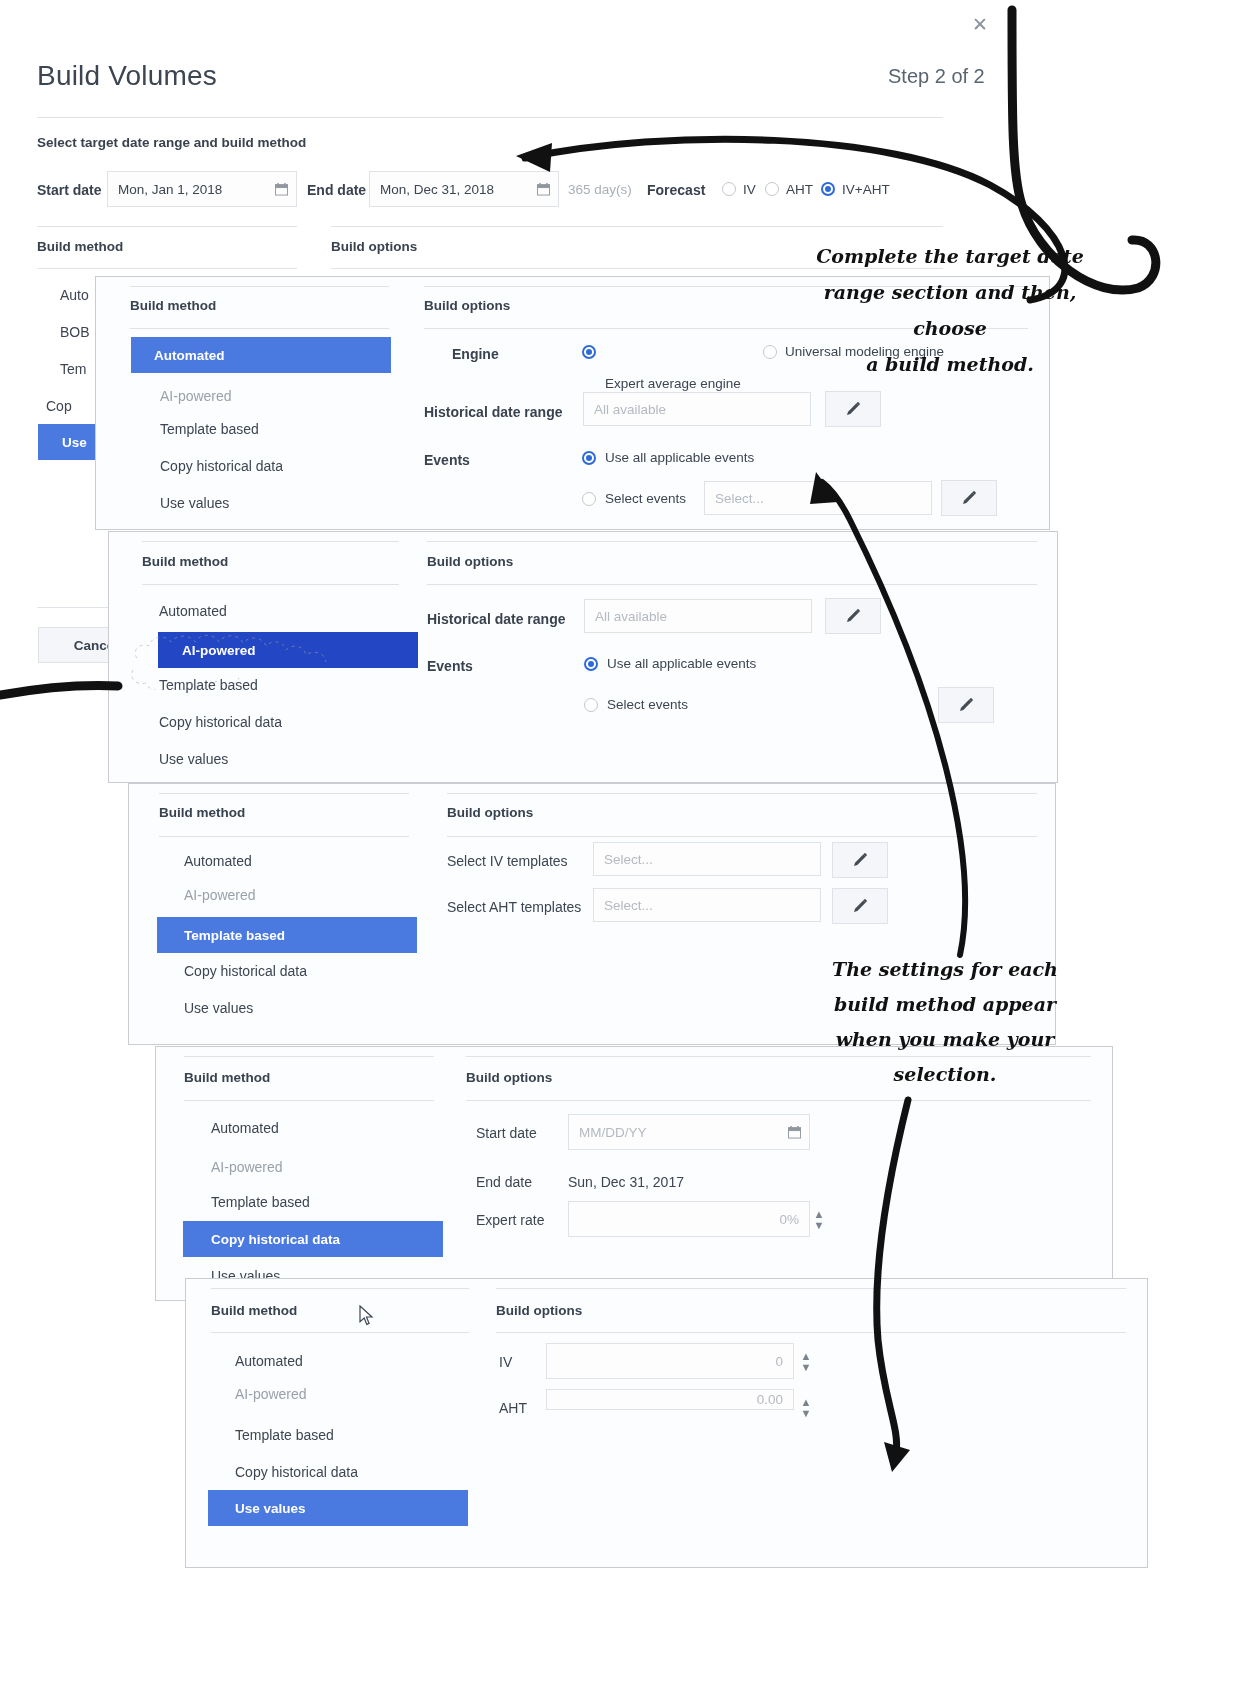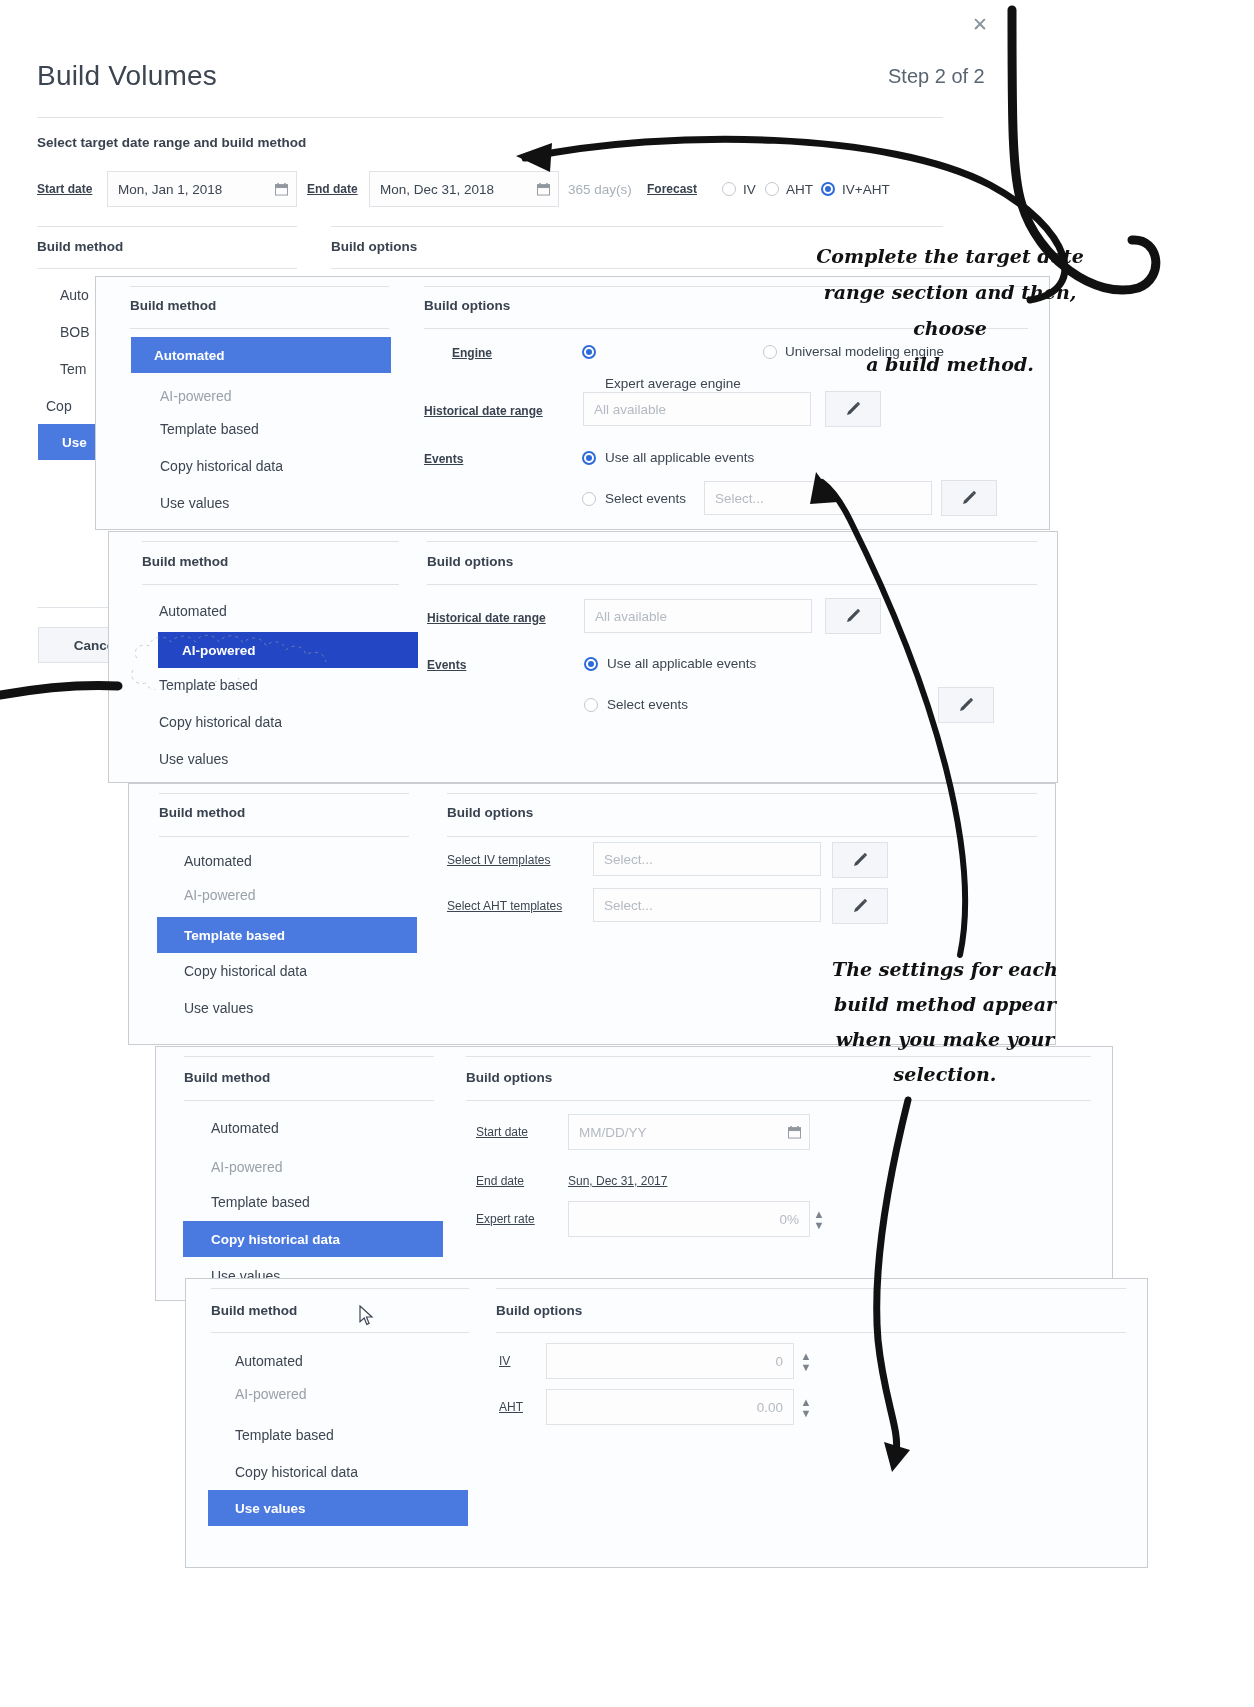--- a/index.html
+++ b/index.html
@@ -53,25 +53,24 @@
     background:#dfe3e8;
   }
   .section-title{
     position:absolute;
     font-size:13.5px;
     font-weight:bold;
     color:#394350;
   }
   .fld-label{
     position:absolute;
-    font-size:12px;
+    font-size:14px;
     font-weight:bold;
     color:#394350;
     white-space:nowrap;
-    text-decoration:underline;
   }
   .fld-label.norm{font-weight:normal;color:#3c4551;}
 
   .textbox{
     position:absolute;
     box-sizing:border-box;
     border:1px solid #dfe3e8;
     background:#fdfdfe;
     font-size:13.5px;
     color:#3c4551;
@@ -469,21 +468,21 @@
     <div class="fld-label norm" style="left:313px;top:75px;">IV</div>
     <div class="textbox" style="left:360px;top:64px;width:248px;height:36px;">
       <span class="ph right">0</span>
     </div>
     <div class="spin" style="left:612px;top:66px;width:16px;height:32px;">
       <span>▲</span>
       <span>▼</span>
     </div>
 
     <div class="fld-label norm" style="left:313px;top:121px;">AHT</div>
-    <div class="textbox" style="left:360px;top:110px;width:248px;height:36px;">
+    <div class="textbox" style="left:360px;top:110px;width:248px;height:21px;">
       <span class="ph right">0.00</span>
     </div>
     <div class="spin" style="left:612px;top:112px;width:16px;height:32px;">
       <span>▲</span>
       <span>▼</span>
     </div>
   </div>
 
   <svg class="ink" style="left:470px;top:0px;width:600px;height:320px;" viewBox="0 0 600 320">
     <path d="M55 158 C 200 128, 420 132, 520 185 C 600 228, 620 290, 560 300" fill="none" stroke="#111" stroke-width="7" stroke-linecap="round"></path>

